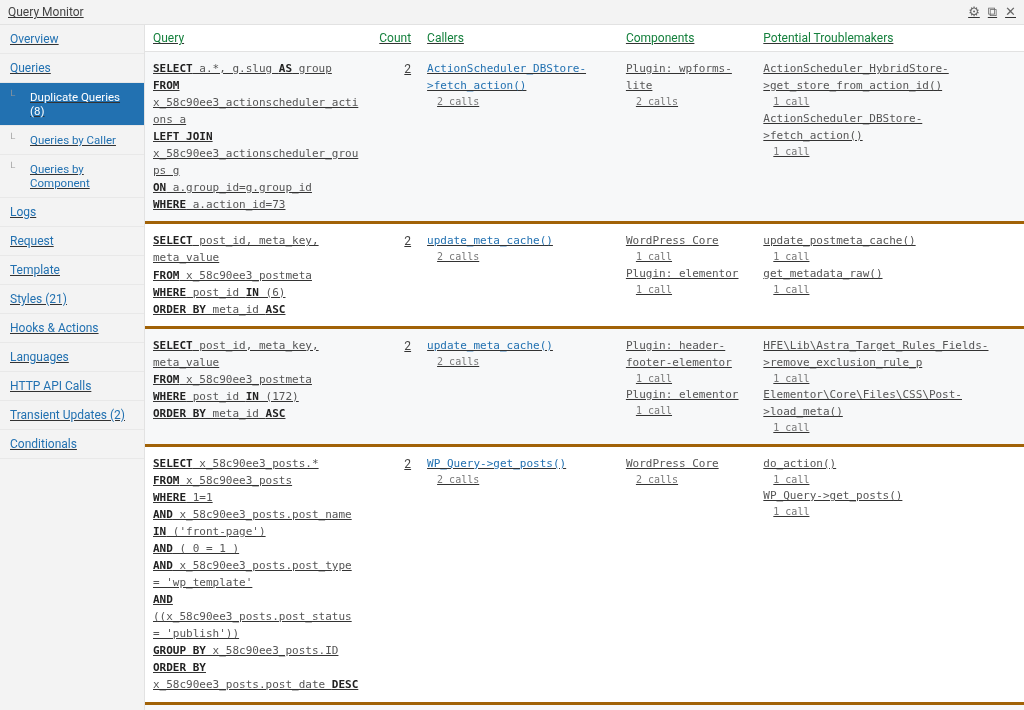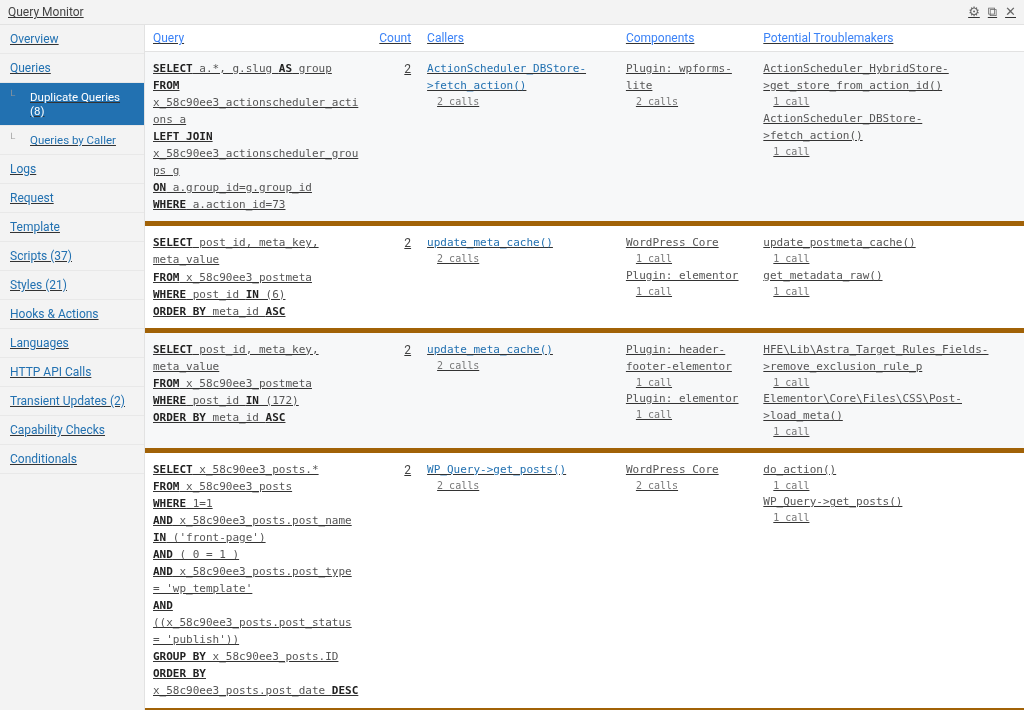--- a/index.html
+++ b/index.html
@@ -35,24 +35,24 @@
   background: #2271b1; color: #fff; position: relative;
 }
 .qm-sidebar-item.active::after {
   content: ""; position: absolute; right: -7px; top: 50%; transform: translateY(-50%);
   width: 0; height: 0; border-top: 7px solid transparent;
   border-bottom: 7px solid transparent; border-left: 7px solid #2271b1;
 }
 .qm-main { flex: 1; overflow: auto; background: #fff; }
 table.qm { width: 100%; border-collapse: collapse; font-size: 12px; }
 table.qm thead th {
-  text-align: left; font-weight: 400; padding: 6px 8px; color: #3b82f6;
+  text-align: left; font-weight: 400; padding: 6px 8px; color: #15803d;
   background: #fff; border-bottom: 1px solid #e2e2e2; position: sticky; top: 0;
 }
-table.qm tbody tr { border-bottom: 5px solid #a16207; }
+table.qm tbody tr { border-bottom: 3px solid #a16207; }
 table.qm tbody tr:nth-child(odd) { background: #f7f8f9; }
 table.qm tbody tr:nth-child(even) { background: #fff; }
 table.qm td { padding: 8px; vertical-align: top; line-height: 1.55; }
 td.qm-query {
   font-family: Menlo, Consolas, monospace; font-size: 11px; color: #555;
   width: 235px; word-break: break-word;
 }
 td.qm-query .kw { font-weight: 700; color: #222; }
 td.qm-count { text-align: right; width: 36px; color: #444; }
 td.qm-callers, td.qm-components, td.qm-trouble {
@@ -75,30 +75,29 @@
       <span>⧉</span>
       <span>✕</span>
     </div>
   </div>
   <div class="qm-body">
     <div class="qm-sidebar" id="qm-sidebar">
         <div class="qm-sidebar-item">Overview</div>
         <div class="qm-sidebar-item">Queries</div>
         <div class="qm-sidebar-item sub active">Duplicate Queries (8)</div>
         <div class="qm-sidebar-item sub">Queries by Caller</div>
+        <div class="qm-sidebar-item sub">Queries by Component</div>
         <div class="qm-sidebar-item">Logs</div>
         <div class="qm-sidebar-item">Request</div>
         <div class="qm-sidebar-item">Template</div>
-        <div class="qm-sidebar-item">Scripts (37)</div>
         <div class="qm-sidebar-item">Styles (21)</div>
         <div class="qm-sidebar-item">Hooks &amp; Actions</div>
         <div class="qm-sidebar-item">Languages</div>
         <div class="qm-sidebar-item">HTTP API Calls</div>
         <div class="qm-sidebar-item">Transient Updates (2)</div>
-        <div class="qm-sidebar-item">Capability Checks</div>
         <div class="qm-sidebar-item">Conditionals</div>
       </div>
     <div class="qm-main">
       <table class="qm">
         <thead>
           <tr>
             <th>Query</th>
             <th style="text-align:left">Count</th>
             <th>Callers</th>
             <th>Components</th>

